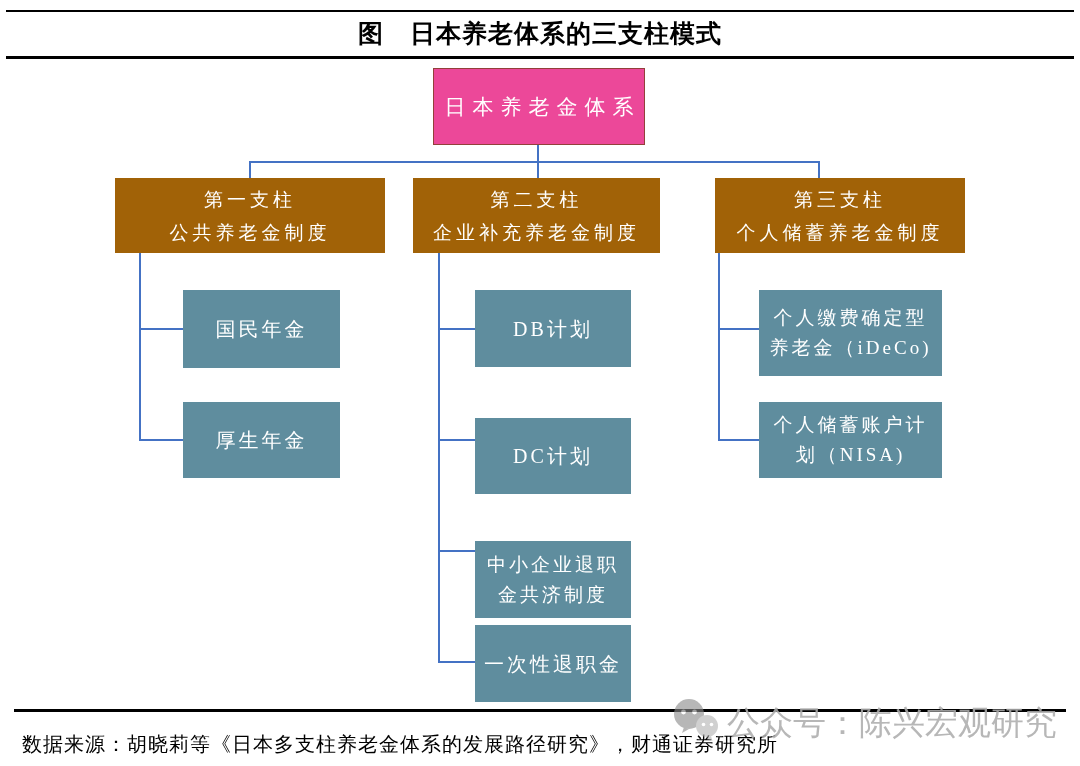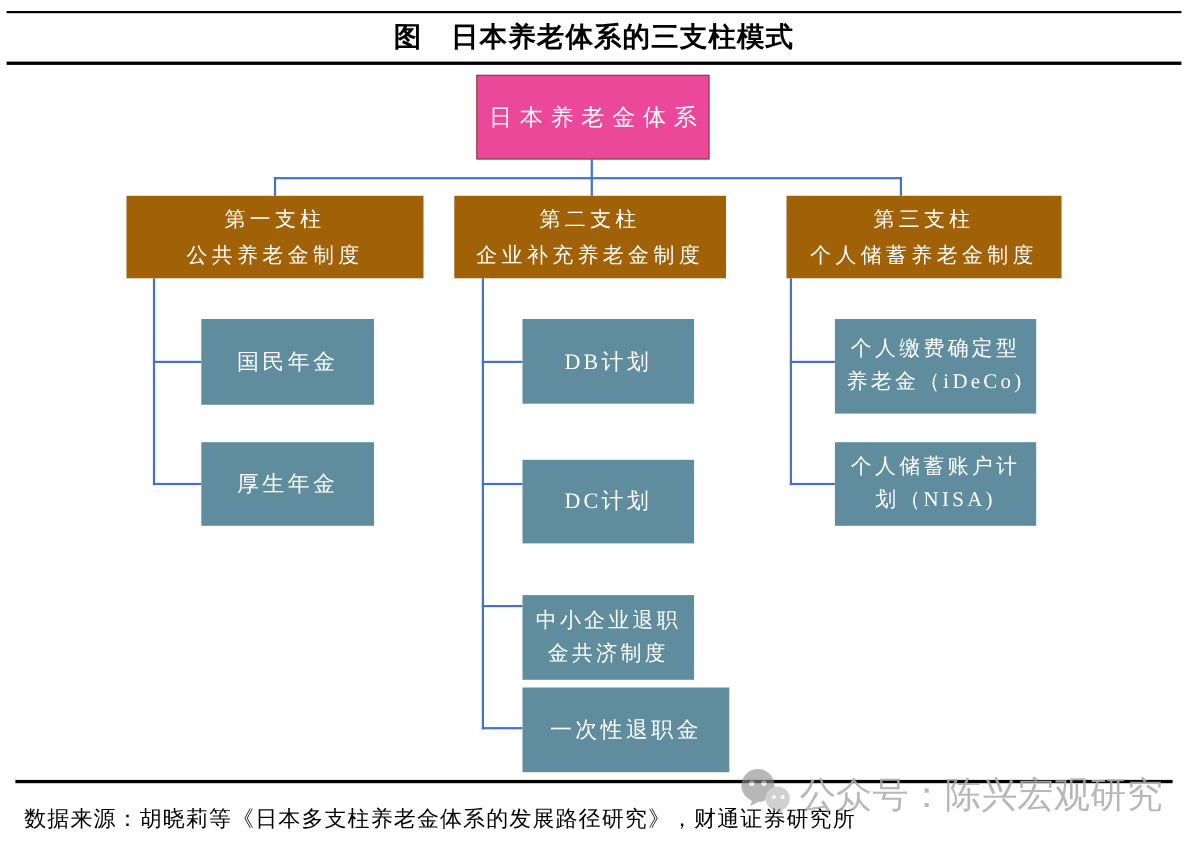--- a/index.html
+++ b/index.html
@@ -27,21 +27,21 @@
   .p1 { left:115px; width:270px; }
   .p2 { left:413px; width:247px;text-align:center; }
   .p3 { left:715px; width:250px; }
 
   .child { background:#5f8d9e; font-size:20px; letter-spacing:3px; line-height:30px; }
   .c11 { left:183px; top:290px; width:157px; height:78px; }
   .c12 { left:183px; top:402px; width:157px; height:76px; }
   .c21 { left:475px; top:290px; width:156px; height:77px; }
   .c22 { left:475px; top:402px; width:156px; height:76px;margin-top:16px; }
   .c23 { left:475px; top:513px; width:156px; height:77px; font-size:19px;margin-top:28px; }
-  .c24 { left:475px; top:625px; width:188px; height:77px; }
+  .c24 { left:475px; top:625px; width:156px; height:77px; }
   .c31 { left:759px; top:290px; width:183px; height:86px; font-size:19px; }
   .c32 { left:759px; top:402px; width:183px; height:76px; font-size:19px; }
 
   .conn { position:absolute; background:#4472c4; }
 
   .source { position:absolute; left:22px; top:720px; font-size:20px; color:#000;
             letter-spacing:1px;margin-top:11px; }
 
   .watermark { position:absolute; left:670px; top:694px; width:408px; height:52px;
                display:flex; align-items:flex-end; gap:5px; pointer-events:none; }

